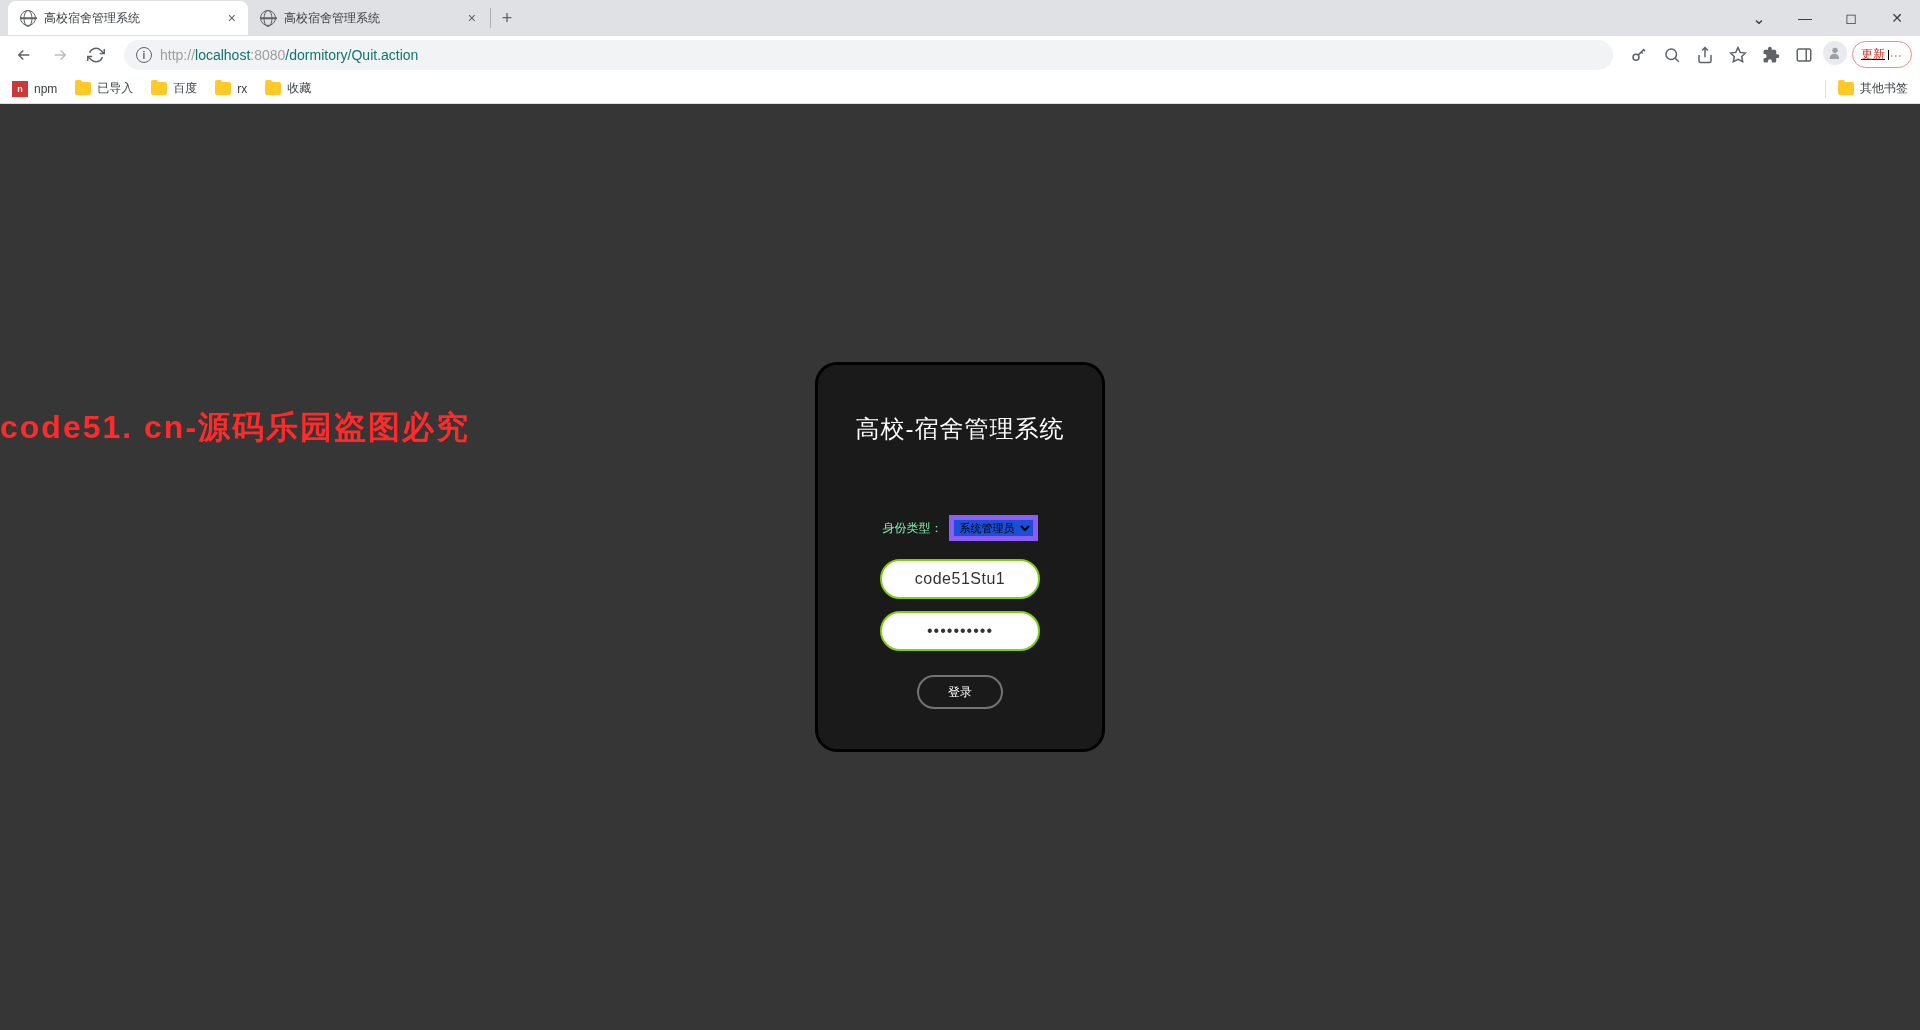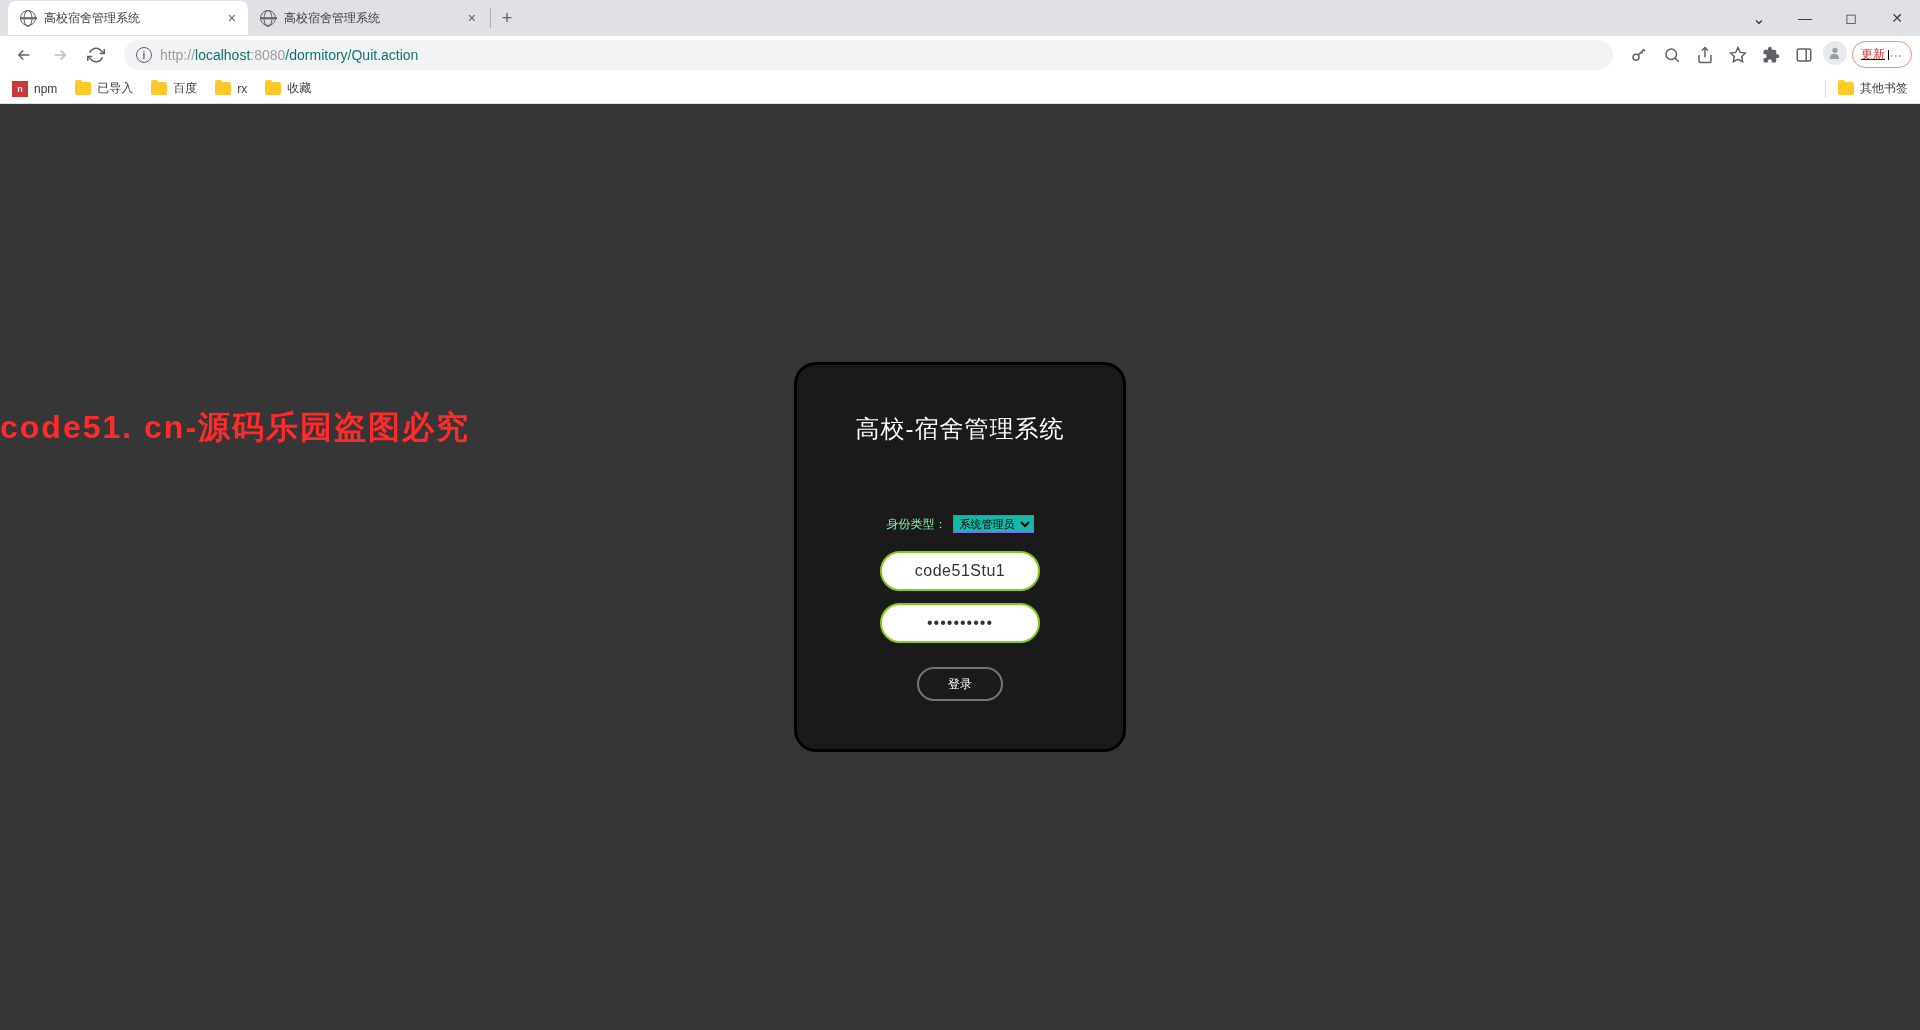--- a/index.html
+++ b/index.html
@@ -43,25 +43,25 @@
     .folder-icon::before { content: ""; position: absolute; top: -2px; left: 0; width: 7px; height: 3px; background: #ffca28; border-radius: 2px 2px 0 0; }
     .npm-icon { width: 16px; height: 16px; background: #cb3837; color: #fff; display: flex; align-items: center; justify-content: center; font-size: 9px; font-weight: bold; }
     .bookmarks-right { margin-left: auto; display: flex; align-items: center; gap: 6px; }
     .bookmarks-right .divider { width: 1px; height: 18px; background: #ddd; margin-right: 6px; }
 
     
     .page { background: #363636; height: calc(1030px - 104px); position: relative; display: flex; align-items: center; justify-content: center; }
 
     .watermark { position: absolute; top: 302px; left: 0; right: 0; text-align: left; font-size: 32px; font-weight: 700; color: #ff2a2a; letter-spacing: 2px; pointer-events: none; z-index: 10; }
 
-    .login-card { width: 332px; height: 390px; background: #1a1a1a; border: 3px solid #000; border-radius: 22px; padding: 48px 8px 24px; display: flex; flex-direction: column; align-items: center; position: relative; top: -10px; }
+    .login-card { width: 290px; height: 390px; background: #1a1a1a; border: 3px solid #000; border-radius: 22px; padding: 48px 8px 24px; display: flex; flex-direction: column; align-items: center; position: relative; top: -10px; }
     .login-title { color: #fff; font-size: 24px; font-weight: 500; margin-bottom: 70px; letter-spacing: 1px; }
     .role-row { display: flex; align-items: center; gap: 6px; margin-bottom: 18px; }
     .role-label { color: #86efac; font-size: 12px; }
-    .role-select { background: #14b8a6; border: 1px solid #8b5cf6; font-size: 11px; padding: 1px 2px; }
+    .role-select { background: #1d4ed8; border: 5px solid #8b5cf6; font-size: 11px; padding: 1px 2px; }
     .login-input { width: 160px; height: 40px; background: #fff; border: 2px solid #84cc16; border-radius: 20px; text-align: center; font-size: 16px; color: #333; margin-bottom: 12px; outline: none; letter-spacing: 0.5px; }
     .login-input.pw { letter-spacing: 1px; }
     .login-btn { width: 86px; height: 34px; background: transparent; border: 2px solid #737373; border-radius: 17px; color: #fff; font-size: 12px; margin-top: 12px; cursor: pointer; }
   </style>
 </head>
 <body>
 
 <div class="browser-chrome">
   <div class="tab-strip">
     <div class="tab active">

